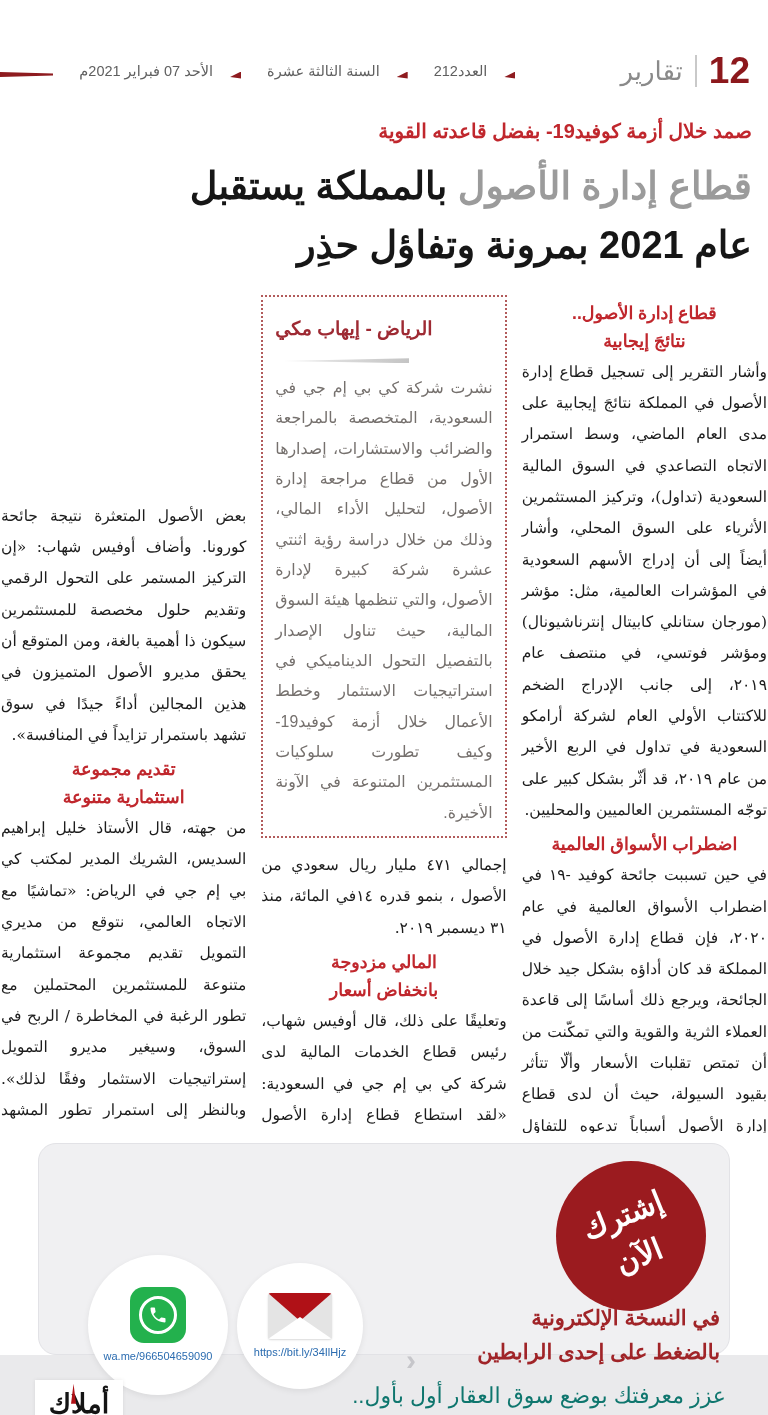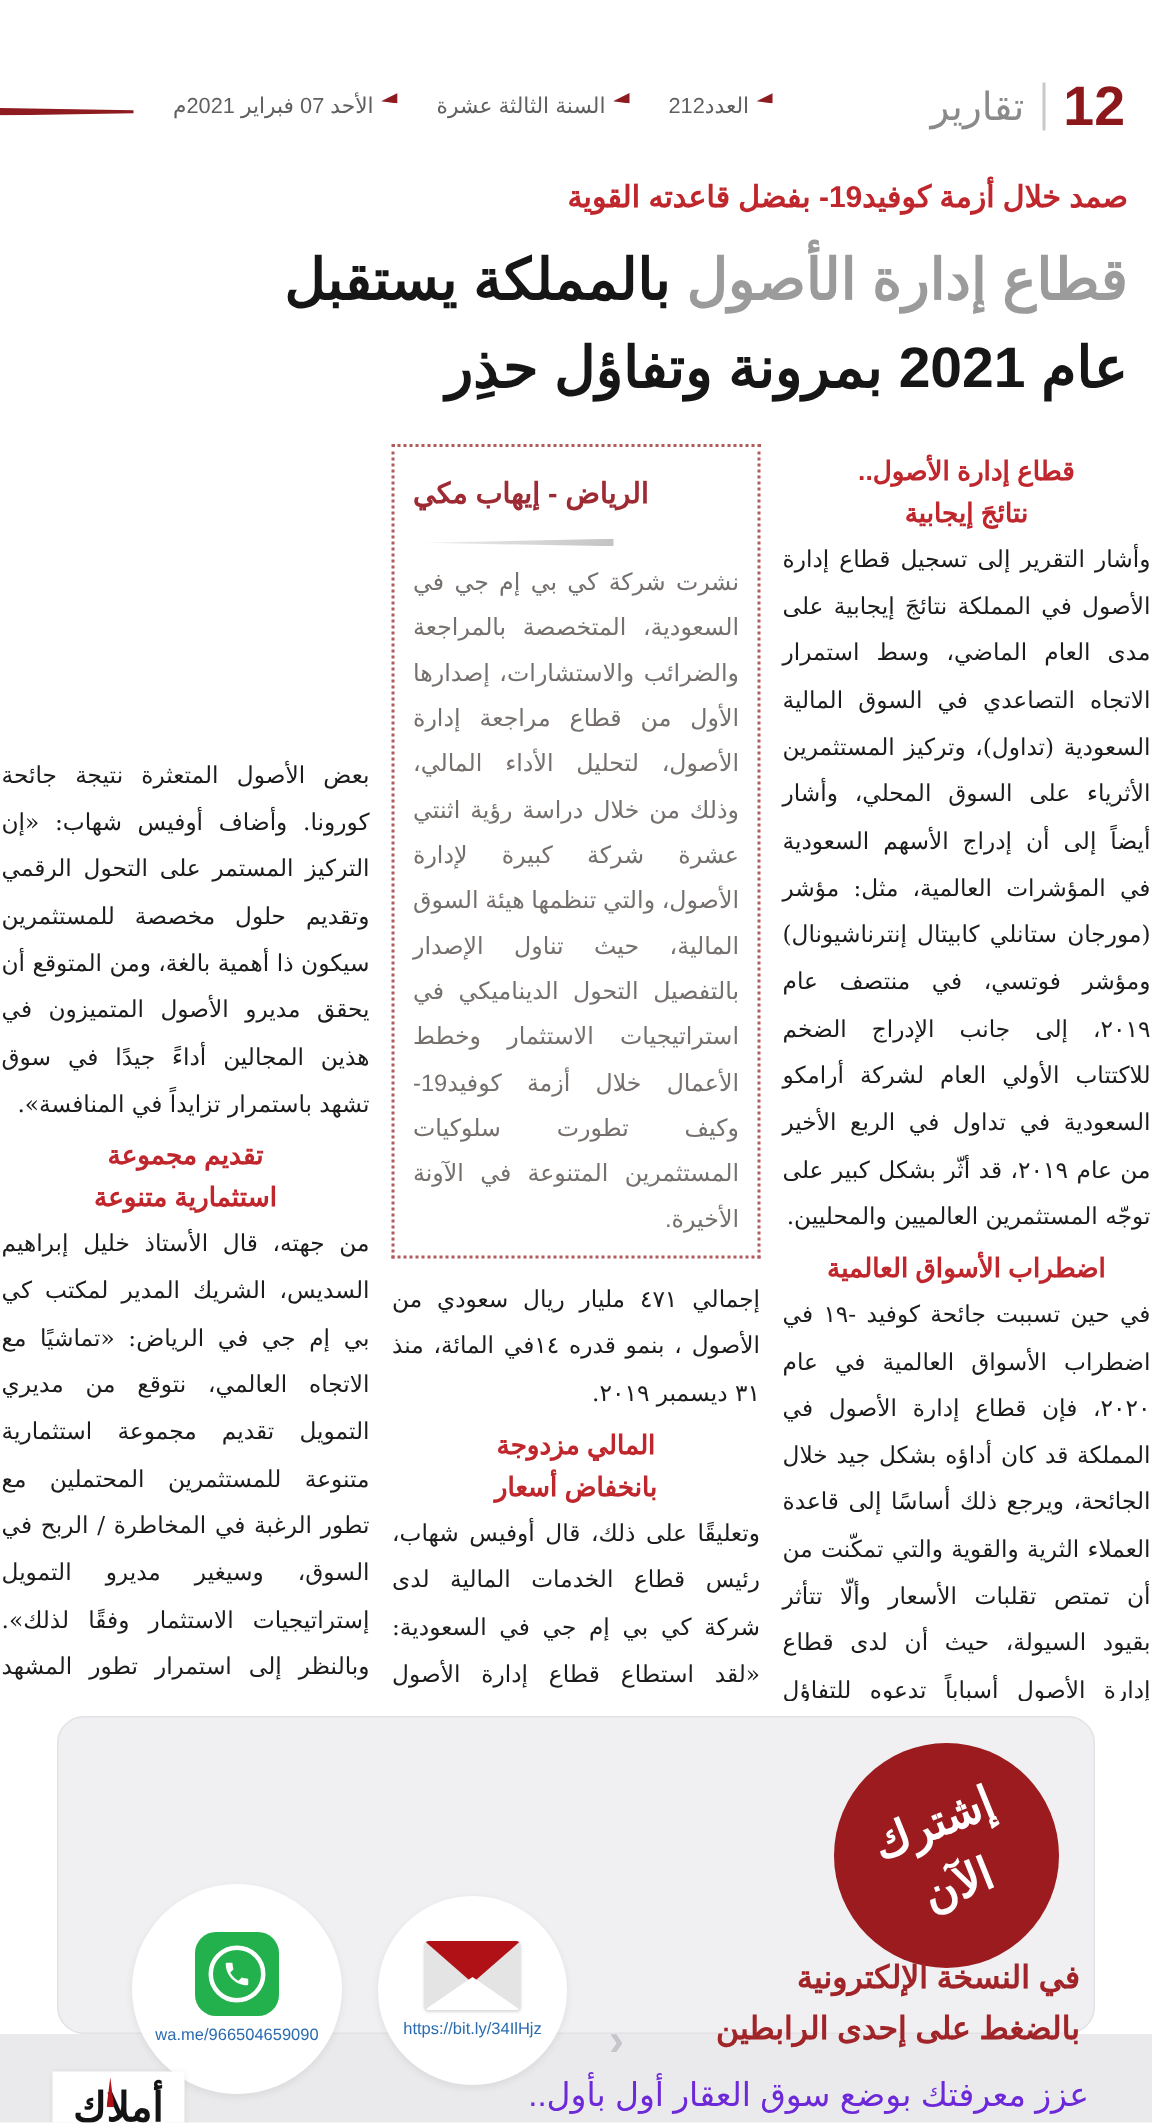--- a/index.html
+++ b/index.html
@@ -6,21 +6,21 @@
   html,body { width:768px; height:1415px; background:#ffffff; overflow:hidden;
     font-family:"Liberation Sans", sans-serif; direction:rtl; }
 
   
   .header { display:flex; align-items:center; padding:52px 18px 0 0; }
   .brand { display:flex; align-items:center; gap:12px; }
   .page-num { font-size:37px; font-weight:bold; color:#8c181c; line-height:1; }
   .brand-divider { width:2px; height:32px; background:#c9c9c9; }
   .section-name { font-size:26px; color:#8a8a8a; line-height:1; }
   .meta { display:flex; align-items:center; gap:26px; margin-right:105px; }
-  .meta-item { display:flex; align-items:flex-start; gap:5px; color:#5f5f5f; font-size:14.5px; }
+  .meta-item { display:flex; align-items:flex-end; gap:17px; color:#5f5f5f; font-size:14.5px; }
   .meta-marker { width:11px; height:7px; background:#8e1b1f;
     clip-path:polygon(100% 0, 100% 100%, 0 78%); }
   .header-line { flex:1; height:5px; margin-right:26px; background:#8e1b1f;
     clip-path:polygon(100% 30%, 100% 70%, 0 100%, 0 0); align-self:center; margin-top:8px;}
 
   
   .kicker { margin:30px 16px 0 0; text-align:right; color:#c0272d;
     font-weight:bold; font-size:20px; }
   .headline { margin:14px 16px 0 0; text-align:right; font-weight:bold;
     font-size:38px; line-height:1.55; color:#161616; letter-spacing:-0.5px; }
@@ -59,21 +59,21 @@
     height:150px; border-radius:50%; background:#9b1b1f; display:flex;
     align-items:center; justify-content:center; z-index:3; }
   .subscribe-badge-text { transform:rotate(-22deg); color:#ffffff;
     font-weight:bold; font-size:30px; text-align:center; line-height:1.45; }
 
   .link-circle { position:absolute; background:#ffffff; border-radius:50%;
     display:flex; flex-direction:column; align-items:center;
     justify-content:center; gap:7px; z-index:4;
     box-shadow:0 2px 6px rgba(0,0,0,0.07); }
   .circle-wa { top:112px; left:88px; width:140px; height:140px; }
-  .circle-env { top:120px; left:252px; width:126px; height:126px; }
+  .circle-env { top:120px; left:237px; width:126px; height:126px; }
 
   .wa-box { width:56px; height:56px; background:#23b14d; border-radius:14px;
     display:flex; align-items:center; justify-content:center; }
   .wa-ring { width:38px; height:38px; border:3px solid #ffffff;
     border-radius:50%; display:flex; align-items:center; justify-content:center; }
   .link-text { color:#2b6cb0; font-size:11px; direction:ltr;
     font-family:"Liberation Sans", sans-serif; }
 
   .envelope { position:relative; width:64px; height:46px; background:#e4e4e4;
     border-radius:3px; overflow:hidden; box-shadow:0 1px 2px rgba(0,0,0,0.15); }
@@ -83,21 +83,21 @@
   .envelope .fold { position:absolute; bottom:0; left:0; width:0; height:0;
     border-left:32px solid transparent; border-right:32px solid transparent;
     border-bottom:22px solid #ffffff; }
 
   .subscribe-text { position:absolute; top:158px; right:48px; width:300px;
     text-align:right; color:#a02428; font-weight:bold; font-size:21px;
     line-height:1.65; z-index:5; }
   .chevron { position:absolute; top:200px; right:352px; color:#c6c6ca;
     font-size:30px; font-weight:bold; z-index:5; }
 
-  .footer-text { position:absolute; top:240px; right:42px; color:#6d28d9;
+  .footer-text { position:absolute; top:240px; right:42px; color:#0f766e;
     font-size:22px; z-index:2;text-align:center; }
   .logo-box { position:absolute; top:237px; left:35px; width:88px; height:48px;
     background:#ffffff; box-shadow:0 0 4px rgba(0,0,0,0.08); display:flex;
     align-items:center; justify-content:center; z-index:5; }
   .logo-text { font-size:27px; font-weight:bold; color:#141414; position:relative; }
   .logo-accent { position:absolute; top:4px; left:36px; width:5px; height:20px;
     background:#b01117; clip-path:polygon(50% 0, 100% 100%, 0 100%); }
 </style>
 </head>
 <body>

